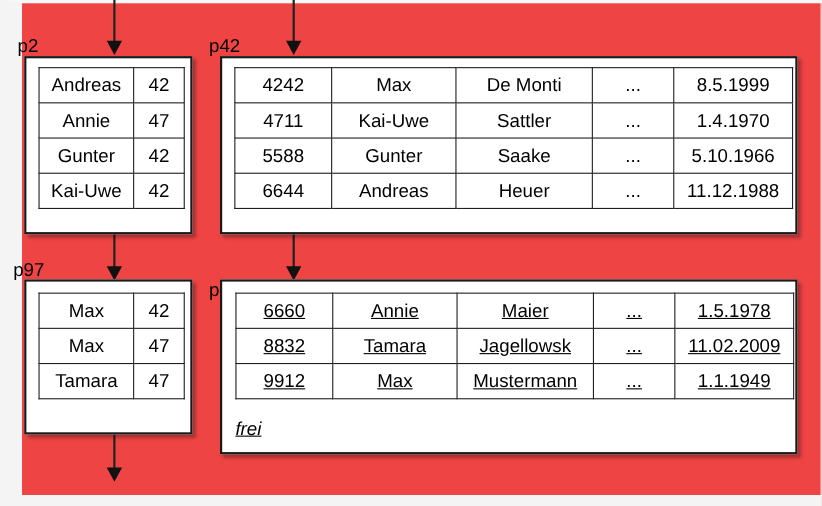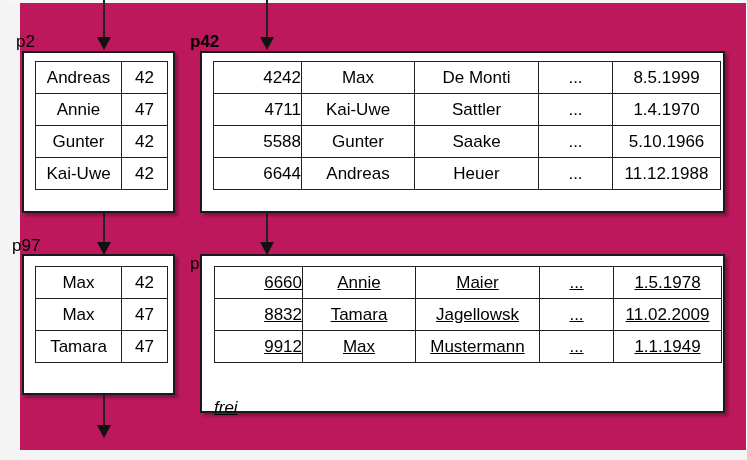--- a/index.html
+++ b/index.html
@@ -10,21 +10,21 @@
     width: 747px;
     height: 460px;
     background: #ffffff;
     font-family: "Liberation Sans", sans-serif;
     overflow: hidden;
   }
   #canvas {
     position: relative;
     width: 746px;
     height: 460px;
-    background: #be185d;
+    background: #ef4444;
     box-sizing: border-box;
   }
   
   .edge-frame {
     position: absolute;
     left: 0; top: 0;
     width: 747px; height: 460px;
     border-left: 20px solid #f4f4f4;
     border-top: 3px solid #f7f7f7;
     border-bottom: 10px solid #f4f4f4;
@@ -67,21 +67,21 @@
     overflow: hidden;
   }
 
   
   .idx-table { width: 130px; }
   .idx-table td.k { width: 85px; }
   .idx-table td.v { width: 45px; }
 
   
   .rec-table { width: 502px; }
-  .rec-table td.c-id   { width: 87px; text-align: right; }
+  .rec-table td.c-id   { width: 87px; }
   .rec-table td.c-fn   { width: 112px; }
   .rec-table td.c-ln   { width: 123px; }
   .rec-table td.c-dots { width: 73px; }
   .rec-table td.c-dt   { width: 107px; }
 
   .free-label {
     position: absolute;
     font-style: italic;
     font-size: 17px;
     color: #000000;
@@ -175,21 +175,21 @@
         <td class="k">Max</td>
         <td class="v">47</td>
       </tr>
       <tr>
         <td class="k">Tamara</td>
         <td class="v">47</td>
       </tr>
     </tbody>
   </table>
 
-  <div class="page-label" style="left:190px; top:32px;font-weight:bold;">p42</div>
+  <div class="page-label" style="left:190px; top:32px;">p42</div>
   <div class="page-box" style="left:200px; top:51px; width:525px; height:162px;"></div>
   <table class="grid rec-table" style="left:213px; top:61px;">
     <tbody>
       <tr>
         <td class="c-id">4242</td>
         <td class="c-fn">Max</td>
         <td class="c-ln">De Monti</td>
         <td class="c-dots">...</td>
         <td class="c-dt">8.5.1999</td>
       </tr>
@@ -237,15 +237,15 @@
       </tr>
       <tr>
         <td class="c-id">9912</td>
         <td class="c-fn">Max</td>
         <td class="c-ln">Mustermann</td>
         <td class="c-dots">...</td>
         <td class="c-dt">1.1.1949</td>
       </tr>
     </tbody>
   </table>
-  <div class="free-label" style="left:214px; top:398px;text-decoration:underline;">frei</div>
+  <div class="free-label" style="left:214px; top:380px;text-decoration:underline;">frei</div>
 
 </div>
 
 </body></html>

